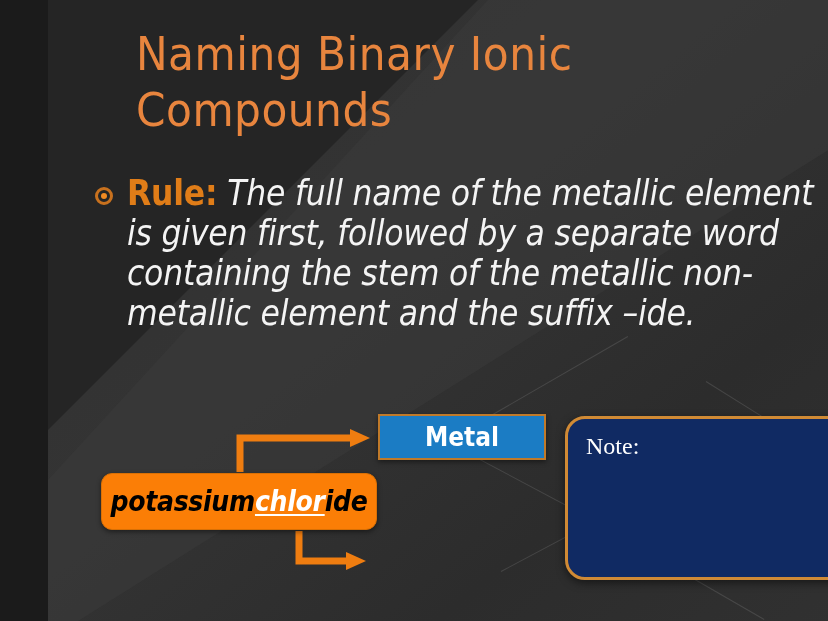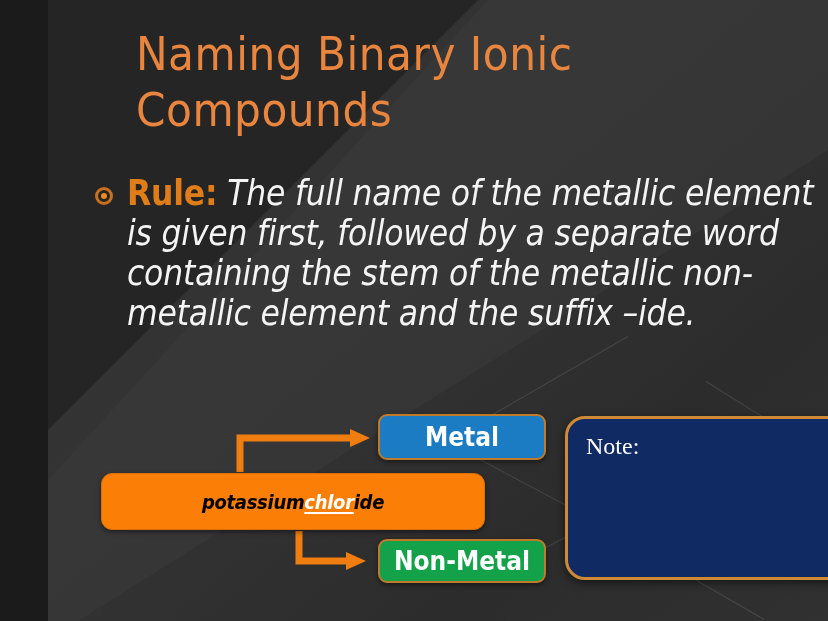--- a/index.html
+++ b/index.html
@@ -116,21 +116,21 @@
   .body-text .lead {
     color: #e07d18;
     font-weight: bold;
     font-style: normal;
   }
 
   
   .chip {
     position: absolute;
     box-sizing: border-box;
-    border-radius: 9px;
+    border-radius: 0;
     display: flex;
     align-items: center;
     justify-content: center;
     font-family: "DejaVu Sans", sans-serif;
     font-stretch: condensed;
     font-weight: bold;
     box-shadow: 0 2px 5px rgba(0,0,0,0.45);
   }
   .chip-metal {
     left: 330px; top: 414px;
@@ -143,26 +143,26 @@
   .chip-nonmetal {
     left: 330px; top: 539px;
     width: 168px; height: 44px;
     background: #13a249;
     border: 2px solid #c07a2a;
     color: #ffffff;
     font-size: 26px;
   }
   .chip-compound {
     left: 53px; top: 473px;
-    width: 384px; height: 57px;
+    width: 276px; height: 57px;
     background: #fb7e06;
     border: 1px solid #d97005;
     border-radius: 11px;
     color: #000000;
-    font-size: 20px;
+    font-size: 28px;
     font-style: italic;
     letter-spacing: -0.3px;
   }
   .chip-compound .stem {
     color: #ffffff;
     text-decoration: underline;
     text-decoration-color: #ffffff;
     text-underline-offset: 3px;
   }
 
@@ -232,23 +232,20 @@
     <g>
       <path d="M251,531 L251,561 L302,561" fill="none" stroke="#ef7d10" stroke-width="7" stroke-linecap="butt" stroke-linejoin="miter"></path>
       <path d="M298,552 L318,561 L298,570 Z" fill="#ef7d10"></path>
     </g>
   </svg>
 
   <div class="chip chip-metal">
     <span>Metal</span>
   </div>
 
-  <div class="chip chip-nonmetal">
-    <span>Non-Metal</span>
-  </div>
 
   <div class="chip chip-compound">
     <span>potassium </span>
       <span class="stem">chlor</span>
       <span>ide</span>
   </div>
 
   <div class="note">
     <div>Note:</div>
   </div>

